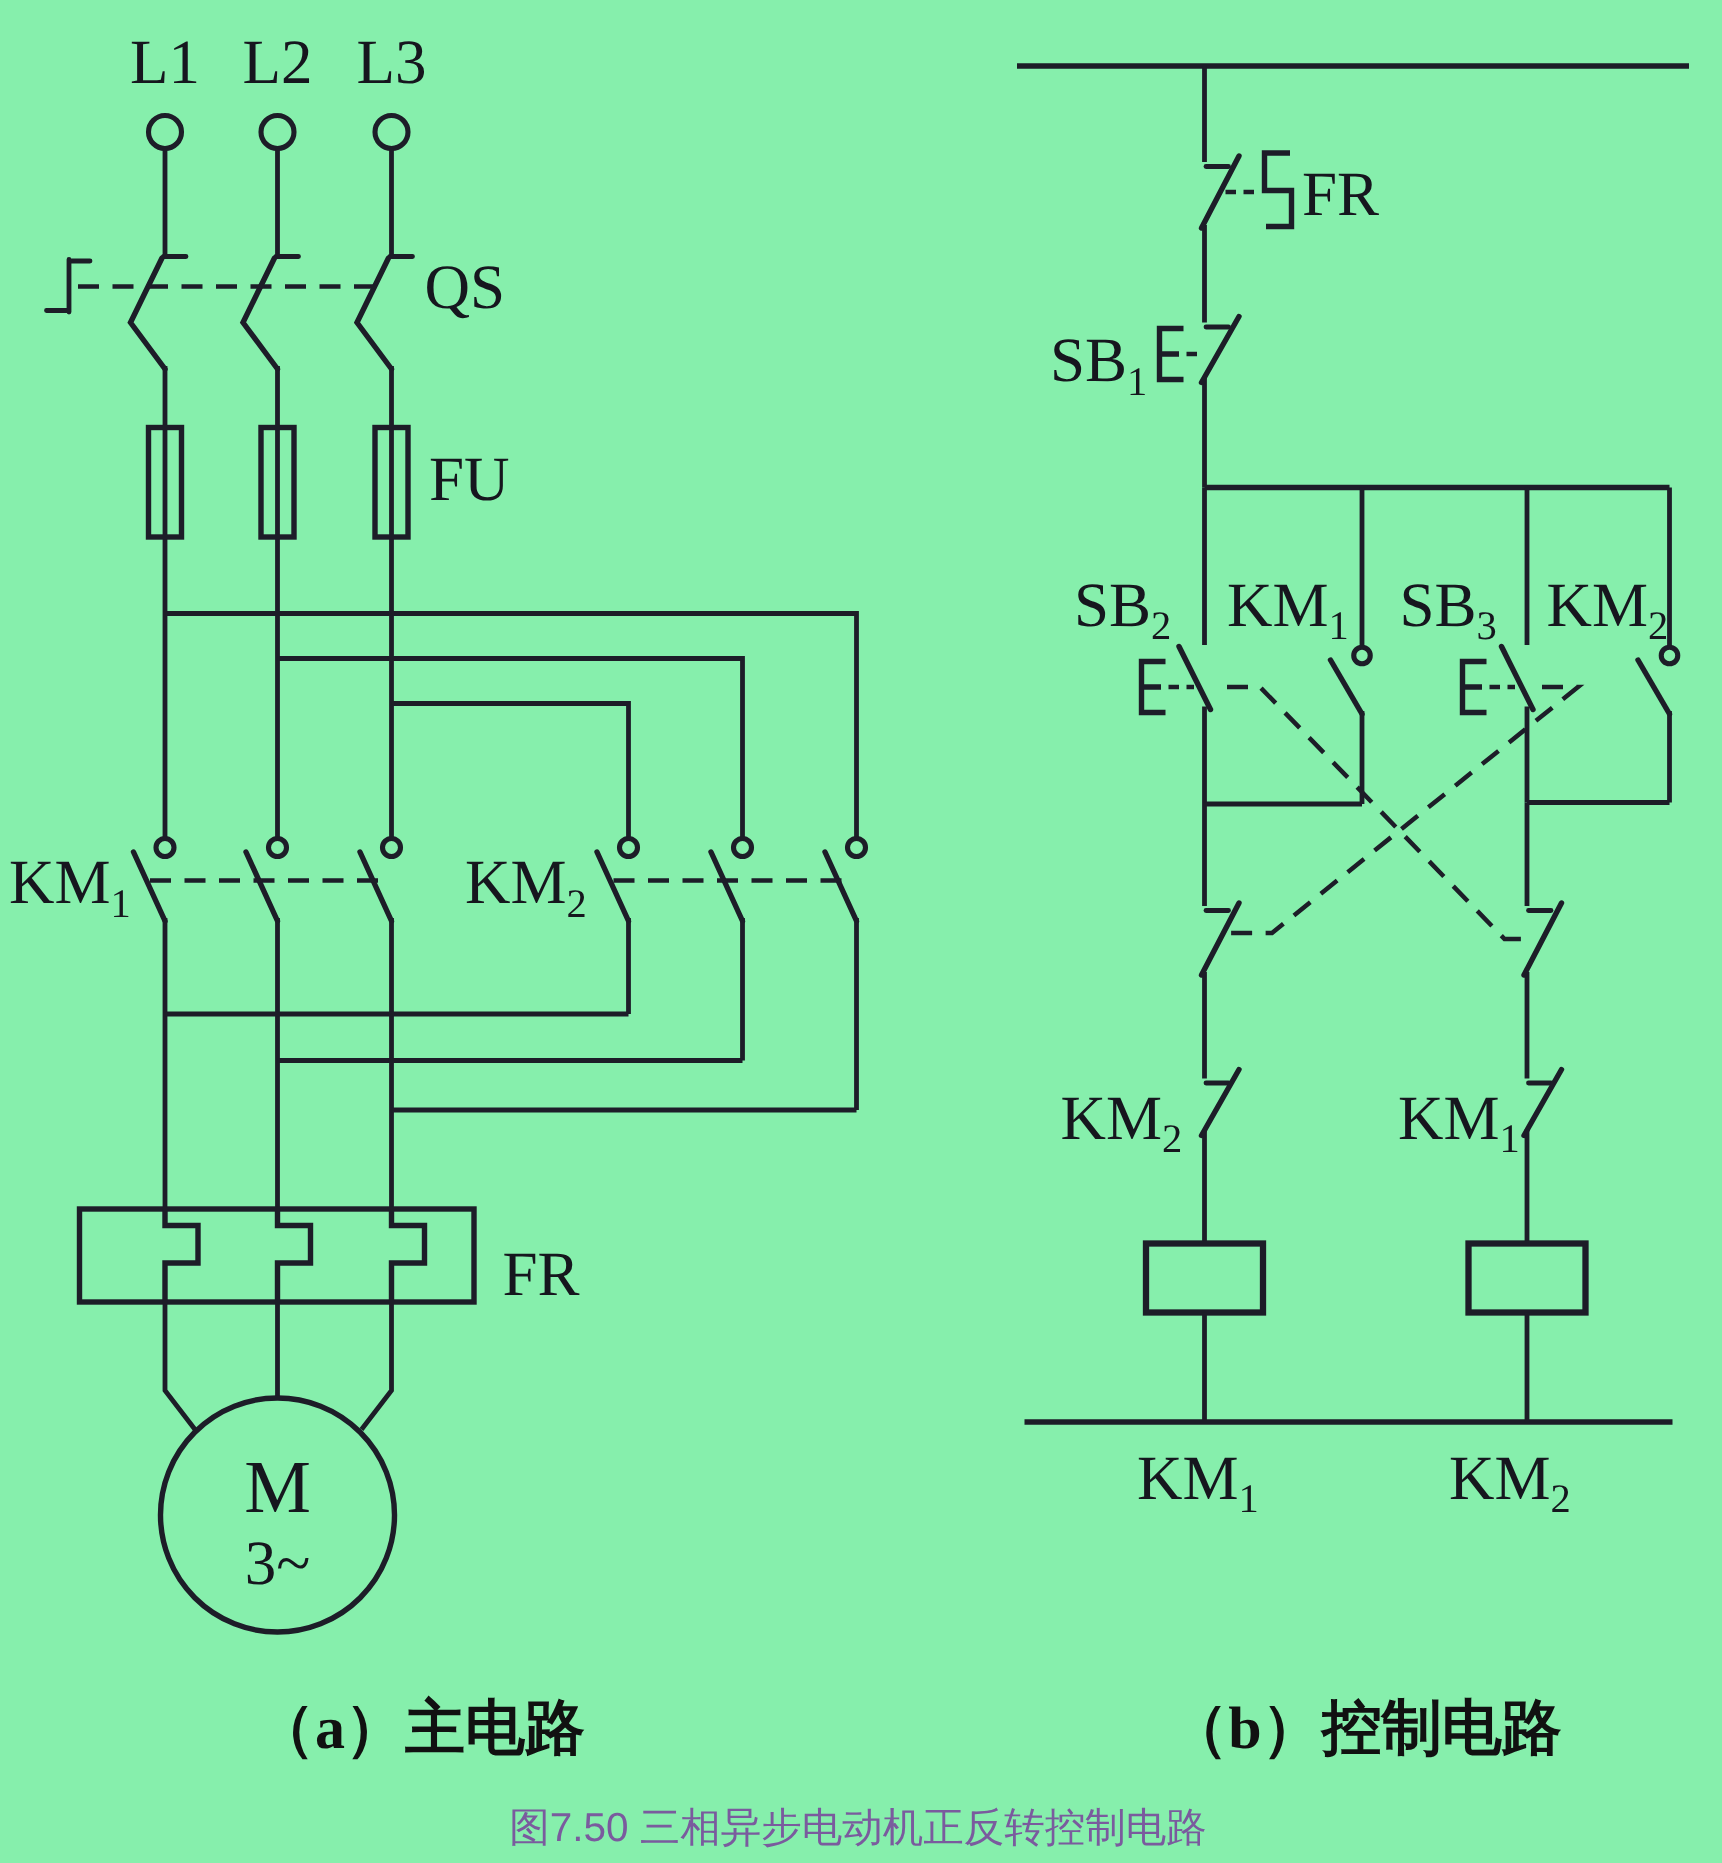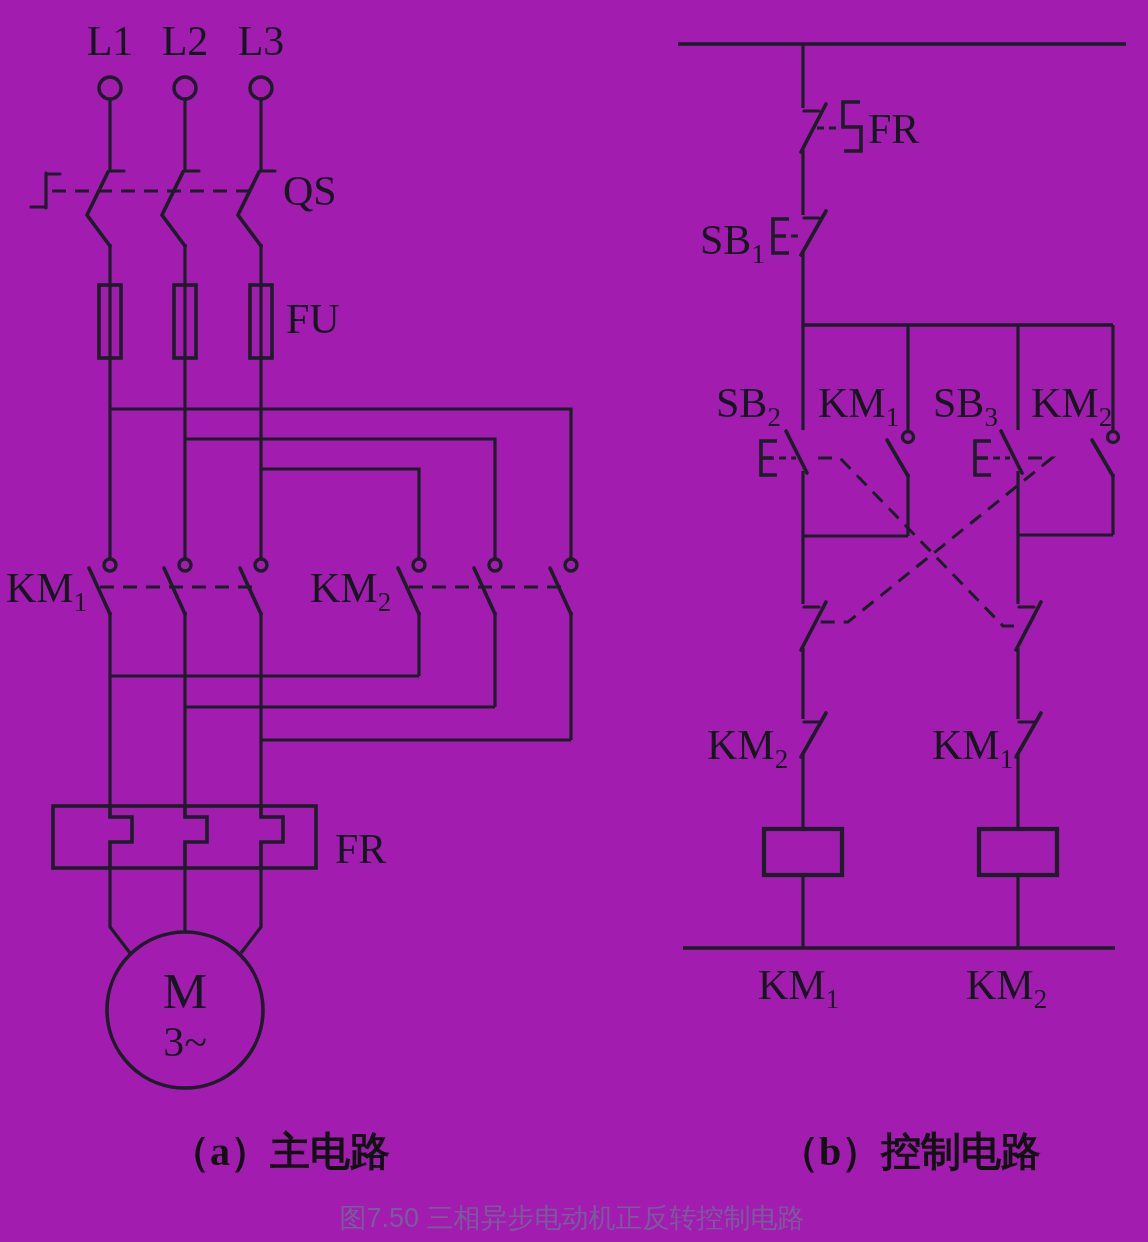--- a/index.html
+++ b/index.html
@@ -1,19 +1,19 @@
 <!DOCTYPE html>
 <html><head>
 <meta charset="utf-8">
 <style>
   html,body{margin:0;padding:0;background:#e9e9ee;}
   .stage{
     position:relative;
     width:1148px;height:1242px;
-    background:#a21caf;
+    background:#86efac;
     font-family:"Liberation Serif","DejaVu Serif",serif;
     overflow:hidden;
   }
   svg{position:absolute;left:0;top:0;}
   .wire{stroke:#1d1d28;stroke-width:3.2;fill:none;}
   .wire-thick{stroke:#1d1d28;stroke-width:3.6;fill:none;}
   .blade{stroke:#1d1d28;stroke-width:3.6;fill:none;stroke-linecap:round;}
   .tick{stroke:#1d1d28;stroke-width:3.2;fill:none;stroke-linecap:round;}
   .dash-link{stroke:#1d1d28;stroke-width:3;fill:none;stroke-dasharray:14 9;}
   .dash-small{stroke:#1d1d28;stroke-width:3;fill:none;stroke-dasharray:7 5;}

